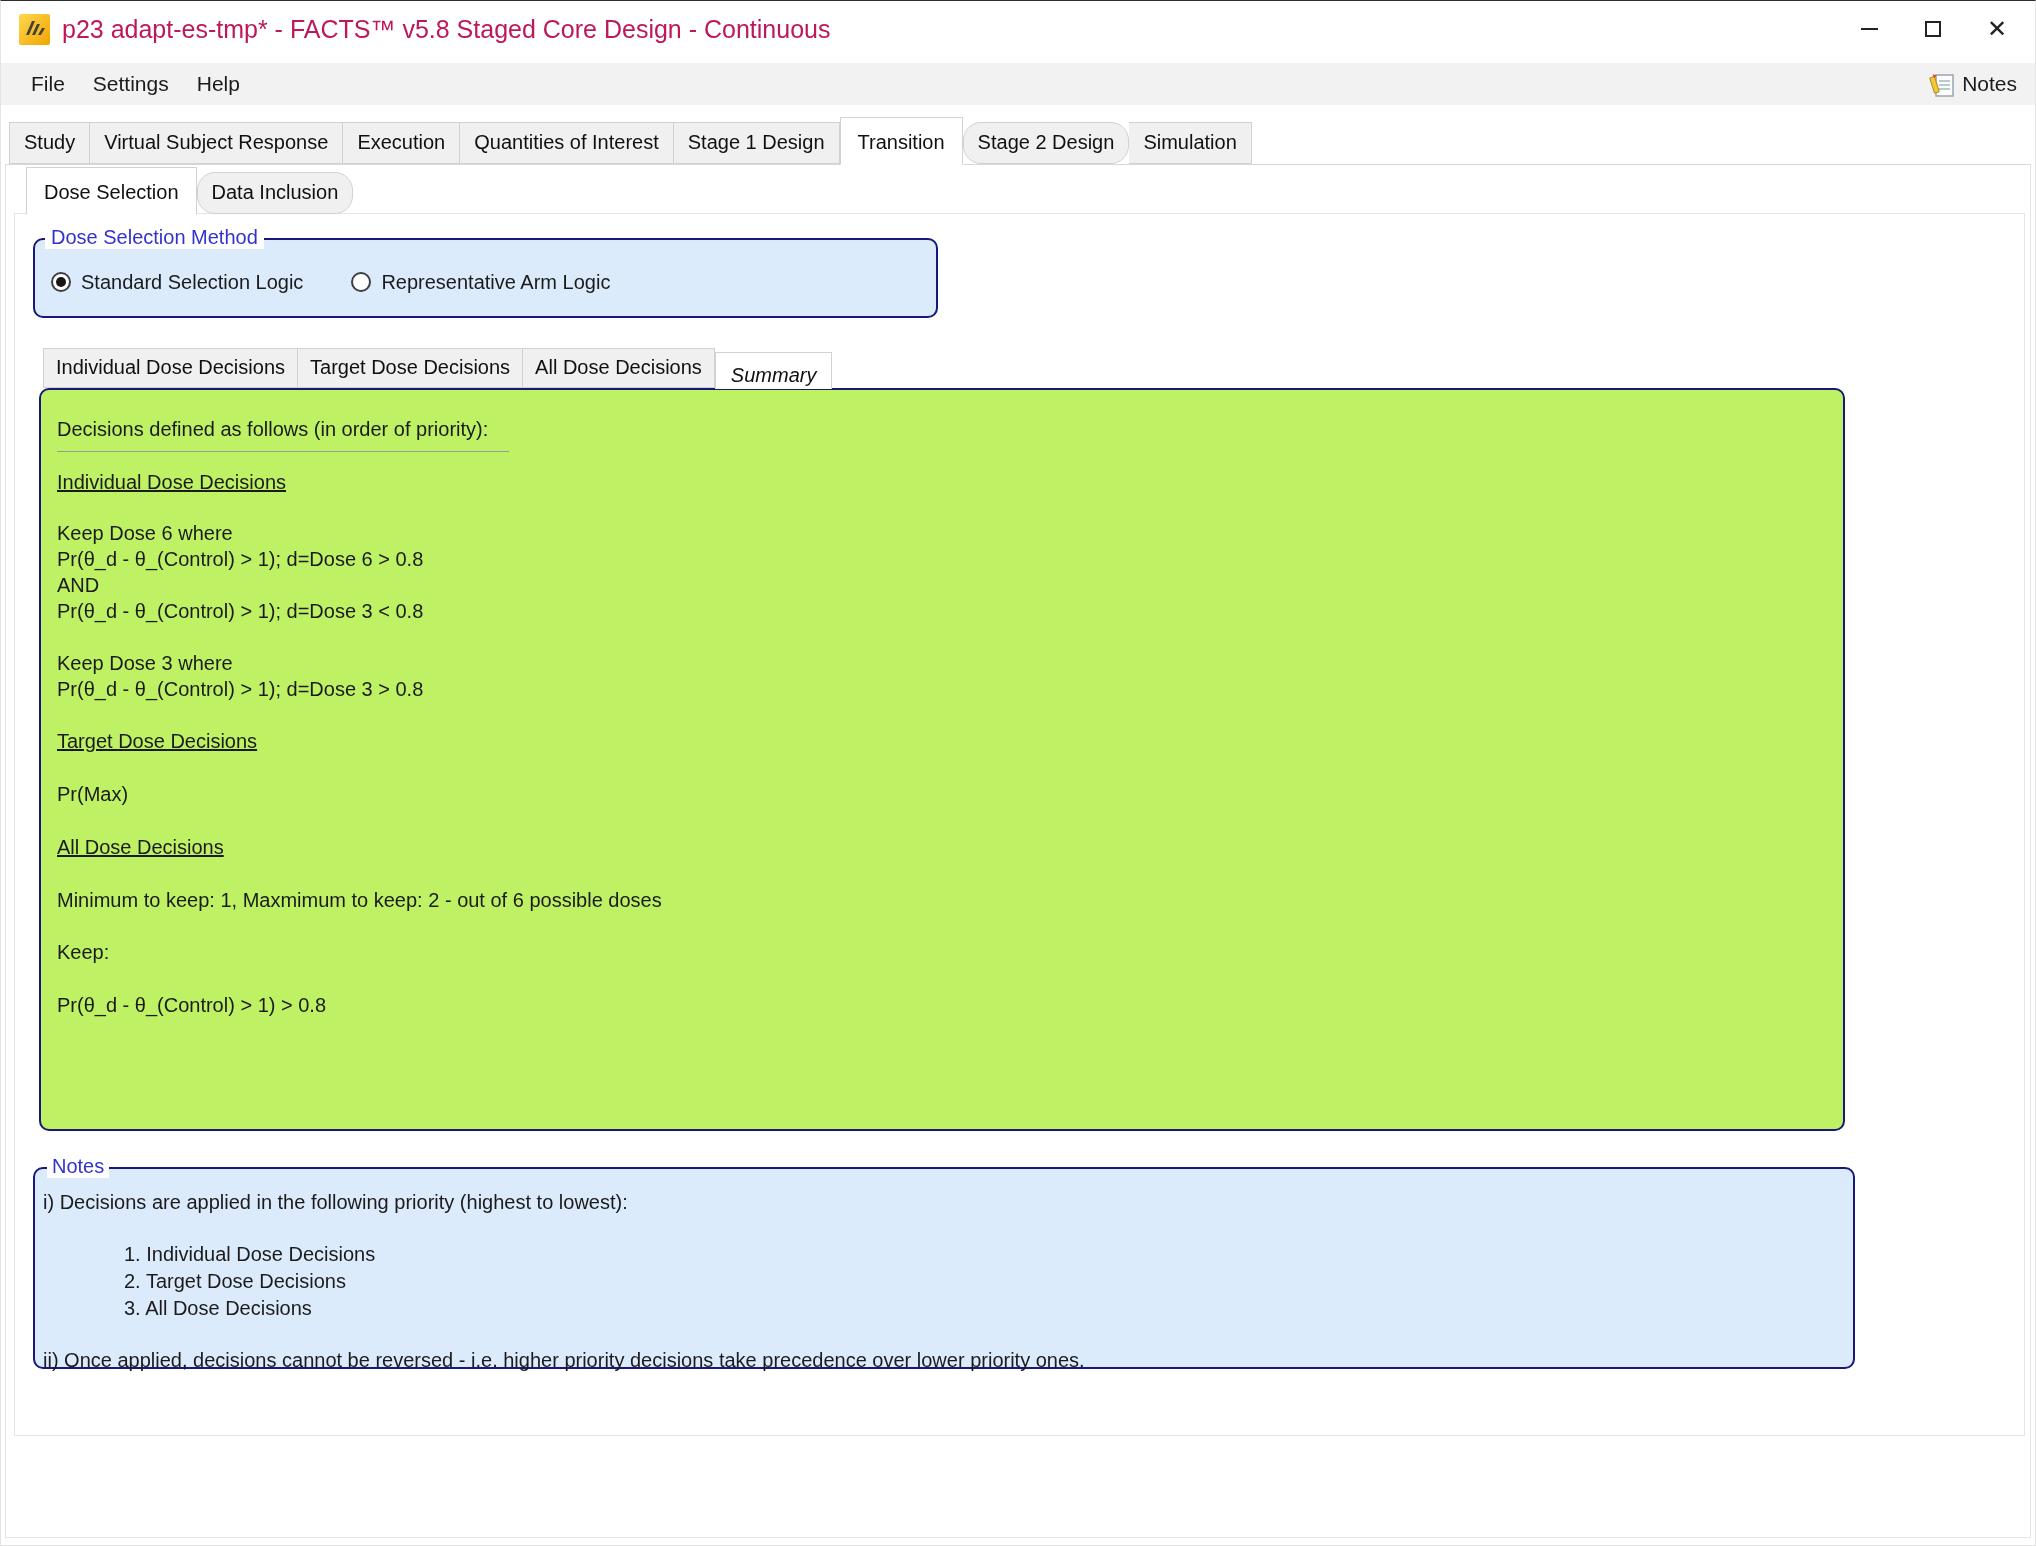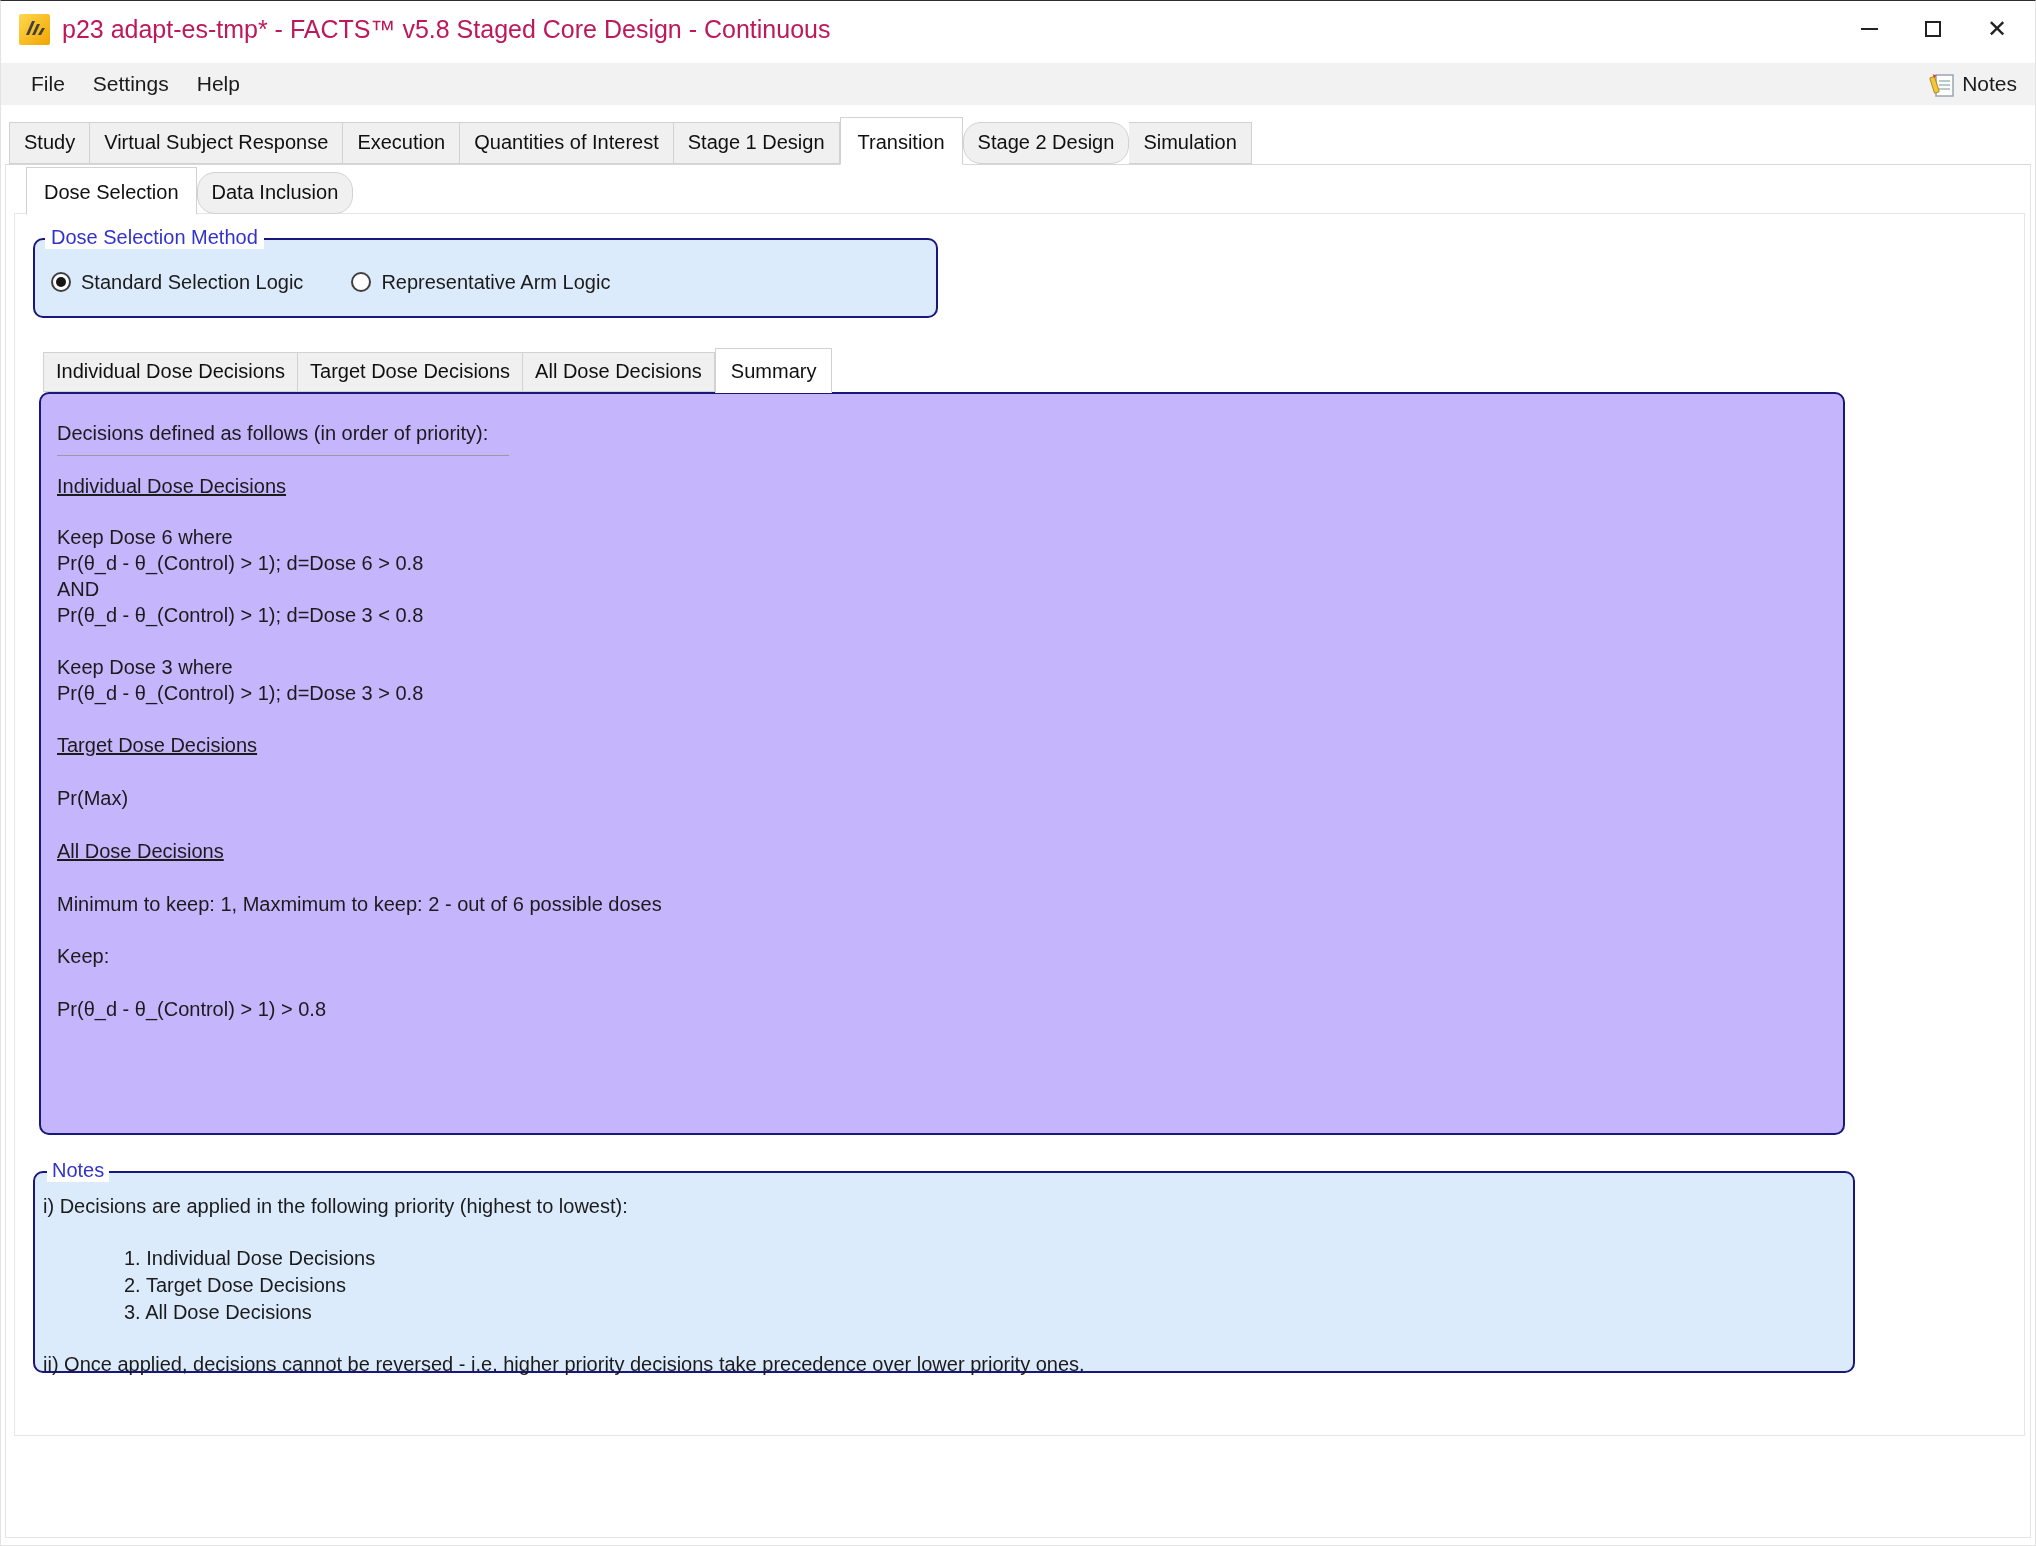--- a/index.html
+++ b/index.html
@@ -90,26 +90,26 @@
     display:flex; align-items:center; justify-content:center; flex:0 0 auto;
     font-size:18px; font-weight:700; color:#161616;
   }
   .checkbox.checked::after { content:"✓"; }
   .checkbox.disabled { border-color:#c3c3c3; background:#fbfbfb; }
   .check-opt.disabled span.cb-label { color:#a6a6a6; }
 
   
   .dectabs { margin:30px 0 0 10px; }
   .dectabs .tab { padding:7px 12px 8px; font-size:20px; }
-  .dectabs .tab.sel { padding:11px 15px 9px; }
+  .dectabs .tab.sel { padding:11px 15px 1px;font-style:italic; }
 
   .summary-panel {
     width:1806px; height:743px; margin-left:6px;
     border:2px solid #17177c; border-radius:10px;
-    background:#c4b5fd; overflow:hidden; position:relative; z-index:1;
+    background:#bef264; overflow:hidden; position:relative; z-index:1;
   }
   .sp-content { padding:26px 24px 0 16px; font-size:20px; }
   .sline { line-height:26px; }
   .sgap { margin-top:26px; }
   .intro-rule { width:452px; border:0; border-top:1px solid #9a9a9a; margin-top:9px; }
   .s-heading { text-decoration:underline; }
 
   
   .notes-box {
     width:1822px; height:202px; margin-top:36px;

